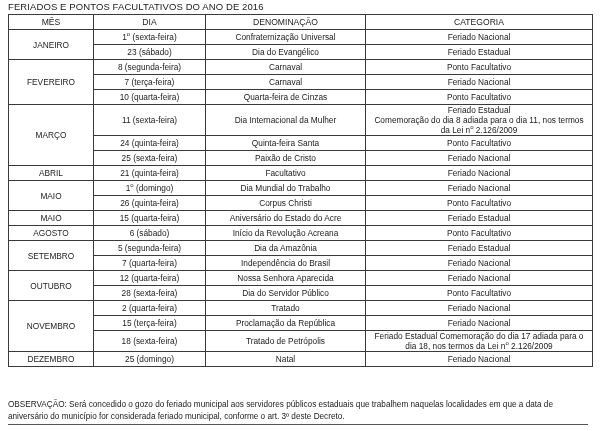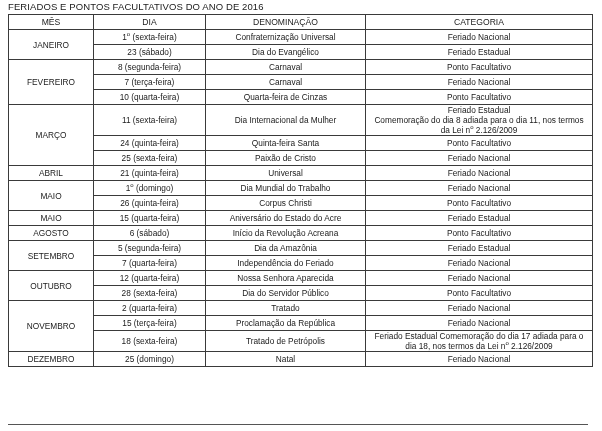--- a/index.html
+++ b/index.html
@@ -156,21 +156,21 @@
           <td class="cat">Ponto Facultativo</td>
         </tr>
         <tr>
           <td class="day">25 (sexta-feira)</td>
           <td class="denom">Paixão de Cristo</td>
           <td class="cat">Feriado Nacional</td>
         </tr>
         <tr>
           <td class="month">ABRIL</td>
           <td class="day">21 (quinta-feira)</td>
-          <td class="denom">Universal</td>
+          <td class="denom">Facultativo</td>
           <td class="cat">Feriado Nacional</td>
         </tr>
         <tr>
           <td class="month" rowspan="2">MAIO</td>
           <td class="day">1<sup class="ord">o</sup> (domingo)</td>
           <td class="denom">Dia Mundial do Trabalho</td>
           <td class="cat">Feriado Nacional</td>
         </tr>
         <tr>
           <td class="day">26 (quinta-feira)</td>
@@ -190,21 +190,21 @@
           <td class="cat">Ponto Facultativo</td>
         </tr>
         <tr>
           <td class="month" rowspan="2">SETEMBRO</td>
           <td class="day">5 (segunda-feira)</td>
           <td class="denom">Dia da Amazônia</td>
           <td class="cat">Feriado Estadual</td>
         </tr>
         <tr>
           <td class="day">7 (quarta-feira)</td>
-          <td class="denom">Independência do Feriado</td>
+          <td class="denom">Independência do Brasil</td>
           <td class="cat">Feriado Nacional</td>
         </tr>
         <tr>
           <td class="month" rowspan="2">OUTUBRO</td>
           <td class="day">12 (quarta-feira)</td>
           <td class="denom">Nossa Senhora Aparecida</td>
           <td class="cat">Feriado Nacional</td>
         </tr>
         <tr>
           <td class="day">28 (sexta-feira)</td>
@@ -234,15 +234,16 @@
         </tr>
         <tr>
           <td class="month">DEZEMBRO</td>
           <td class="day">25 (domingo)</td>
           <td class="denom">Natal</td>
           <td class="cat">Feriado Nacional</td>
         </tr>
       </tbody>
   </table>
 
+  <div class="observation">OBSERVAÇÃO: Será concedido o gozo do feriado municipal aos servidores públicos estaduais que trabalhem naquelas localidades em que a data de aniversário do município for considerada feriado municipal, conforme o art. 3º deste Decreto.</div>
   <div class="bottom-rule"></div>
 
 </div>
 
 </body></html>

